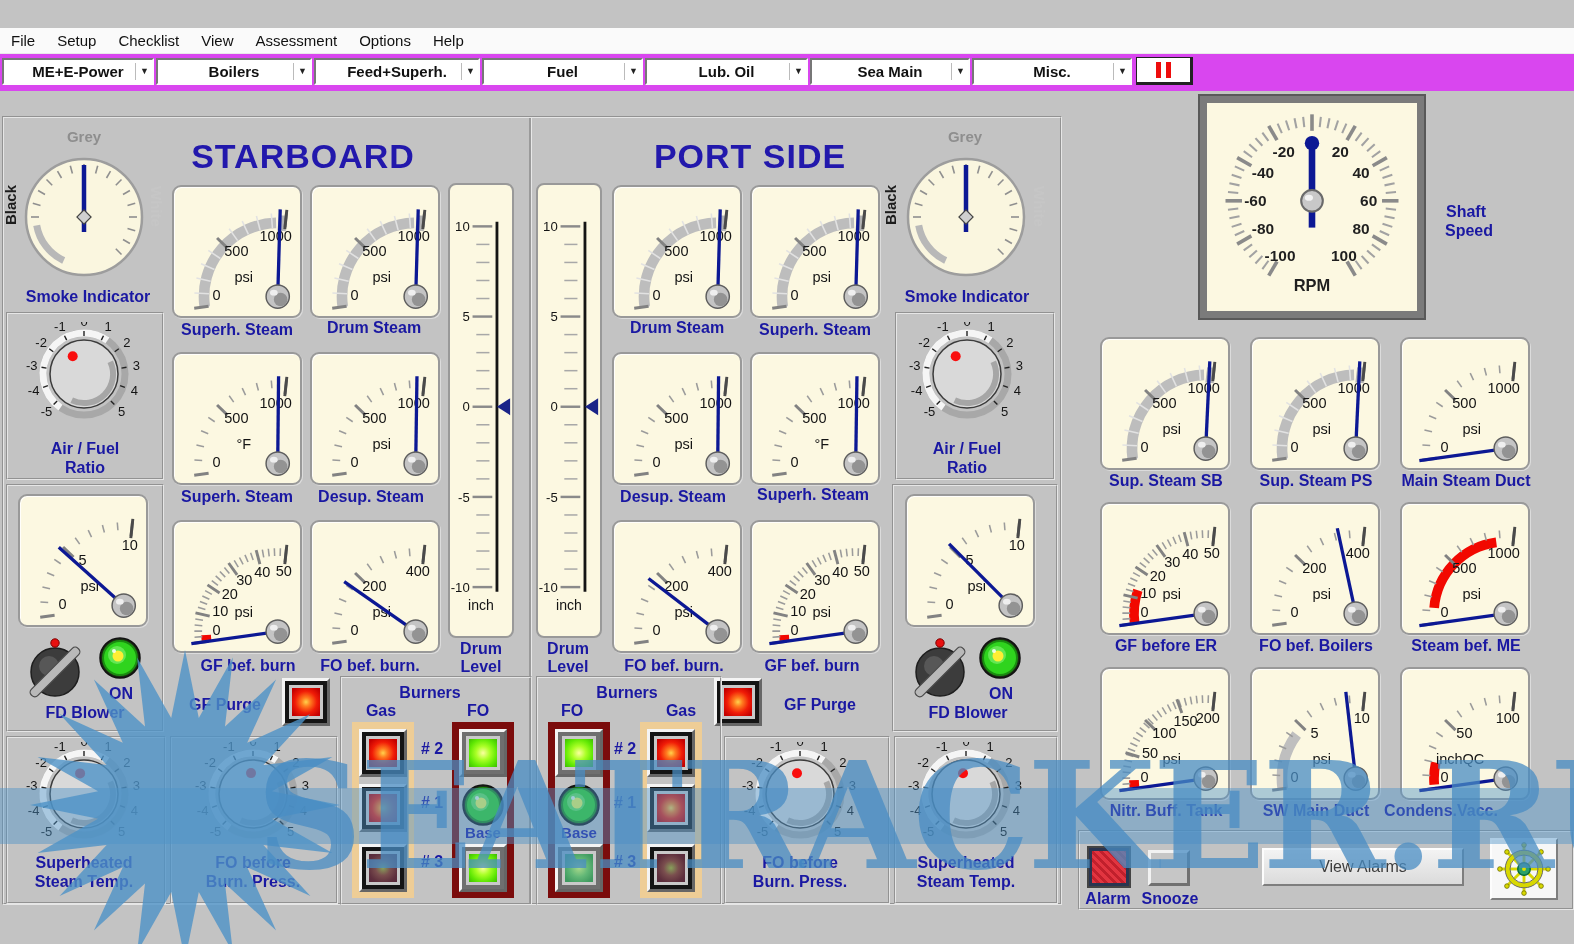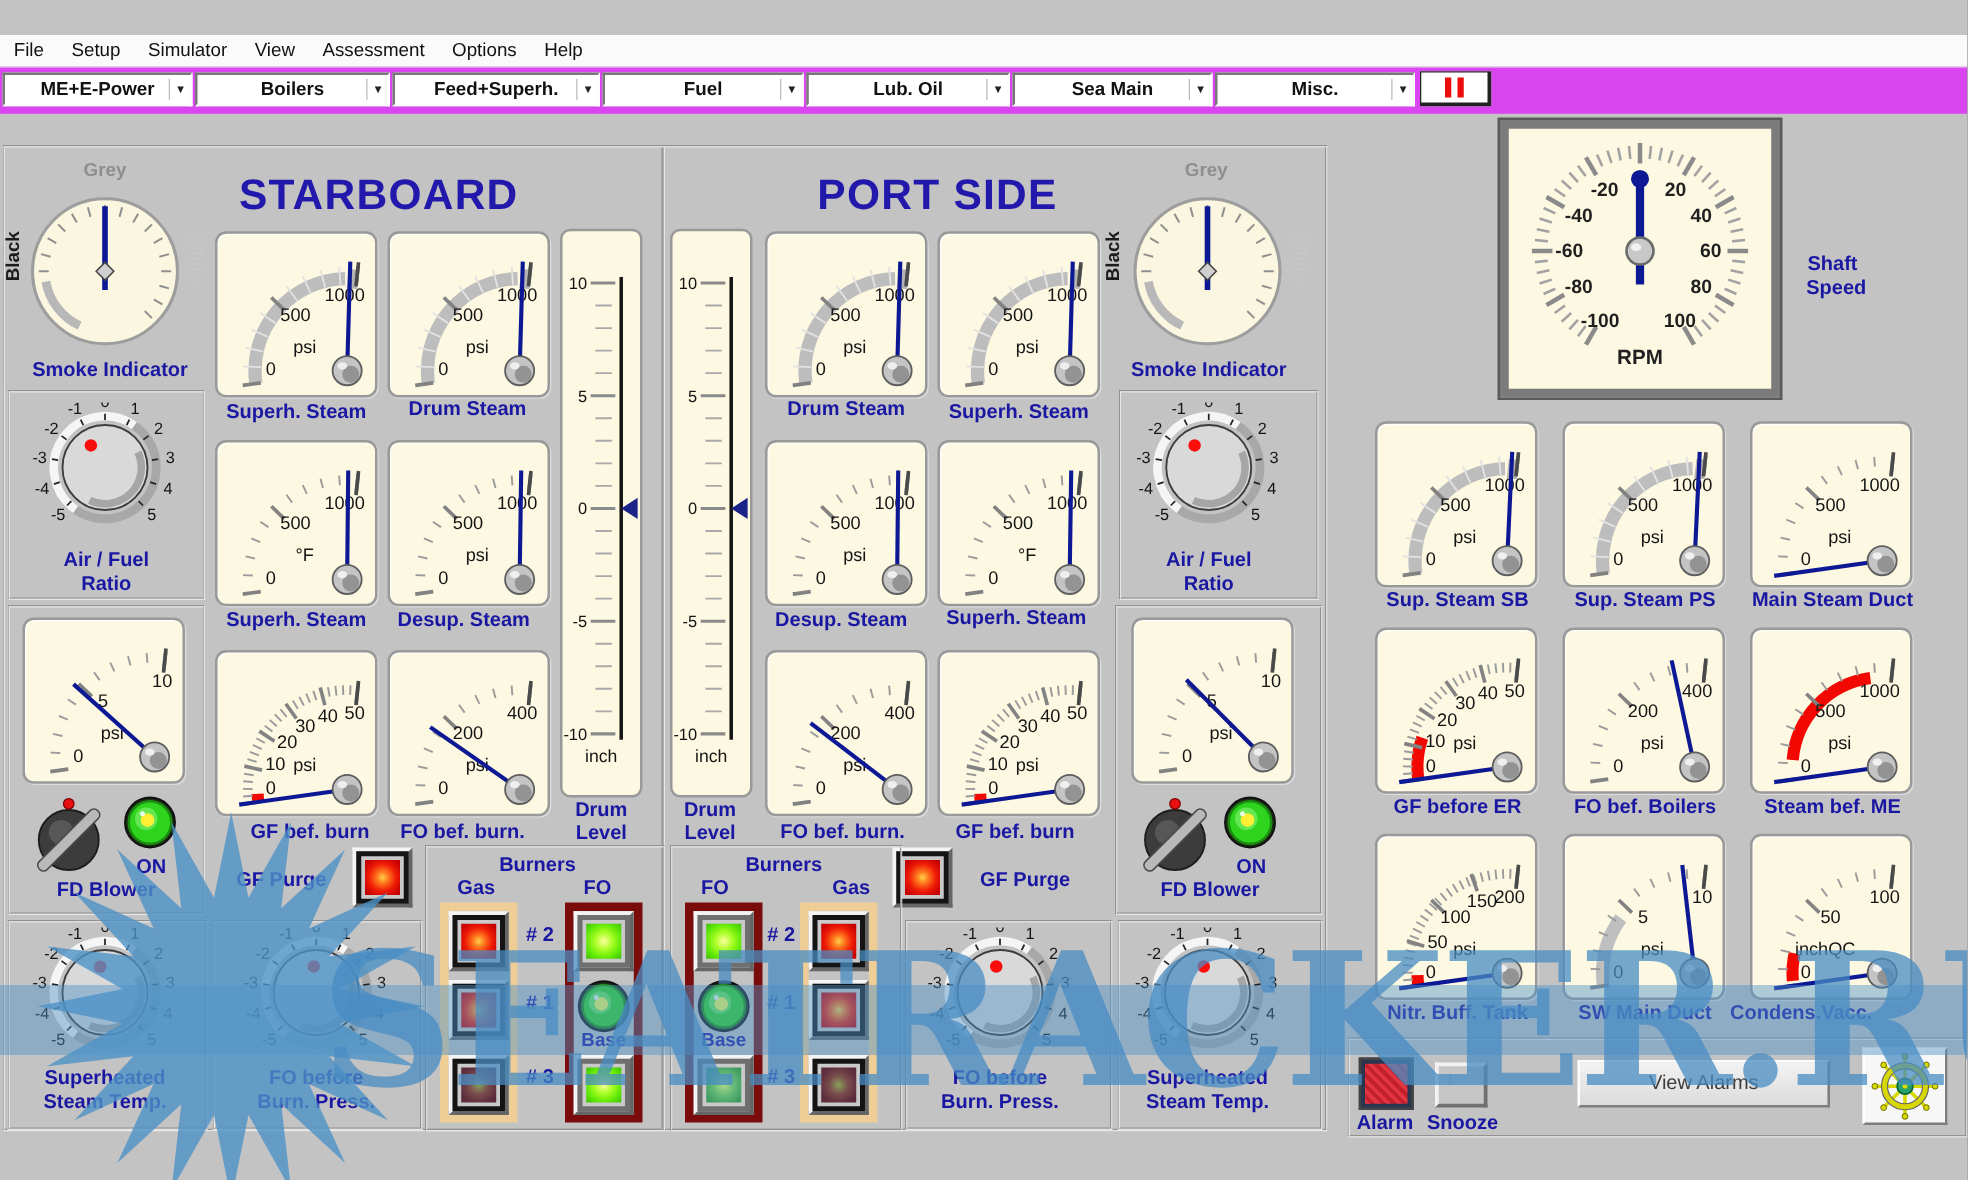--- a/index.html
+++ b/index.html
@@ -70,21 +70,21 @@
   #wm-bar{position:absolute;left:0;top:788px;width:1574px;height:56px;background:rgba(77,146,199,.45);}
   #wm-text{position:absolute;left:256px;top:742px;font-family:"DejaVu Serif",serif;font-weight:bold;
            font-size:148px;line-height:1;letter-spacing:-3px;color:rgba(72,140,195,.75);white-space:nowrap;}
 </style>
 </head>
 <body>
 
 <div id="app">
 
 
-  <div id="menubar"><span class="menu-item">File</span><span class="menu-item">Setup</span><span class="menu-item">Simulator</span><span class="menu-item">View</span><span class="menu-item">Assessment</span><span class="menu-item">Options</span><span class="menu-item">Help</span></div>
+  <div id="menubar"><span class="menu-item">File</span><span class="menu-item">Setup</span><span class="menu-item">Checklist</span><span class="menu-item">View</span><span class="menu-item">Assessment</span><span class="menu-item">Options</span><span class="menu-item">Help</span></div>
 
   <div id="toolbar">
       <div class="combo" style="left: 2px; width: 152px;"><span>ME+E-Power</span><span class="arr">▼</span></div>
       <div class="combo" style="left: 156px; width: 156px;"><span>Boilers</span><span class="arr">▼</span></div>
       <div class="combo" style="left: 314px; width: 166px;"><span>Feed+Superh.</span><span class="arr">▼</span></div>
       <div class="combo" style="left: 482px; width: 161px;"><span>Fuel</span><span class="arr">▼</span></div>
       <div class="combo" style="left: 645px; width: 163px;"><span>Lub. Oil</span><span class="arr">▼</span></div>
       <div class="combo" style="left: 810px; width: 160px;"><span>Sea Main</span><span class="arr">▼</span></div>
       <div class="combo" style="left: 972px; width: 160px;"><span>Misc.</span><span class="arr">▼</span></div>
       <div id="pause-btn" title="II" style="left: 1136px; width: 57px;">

